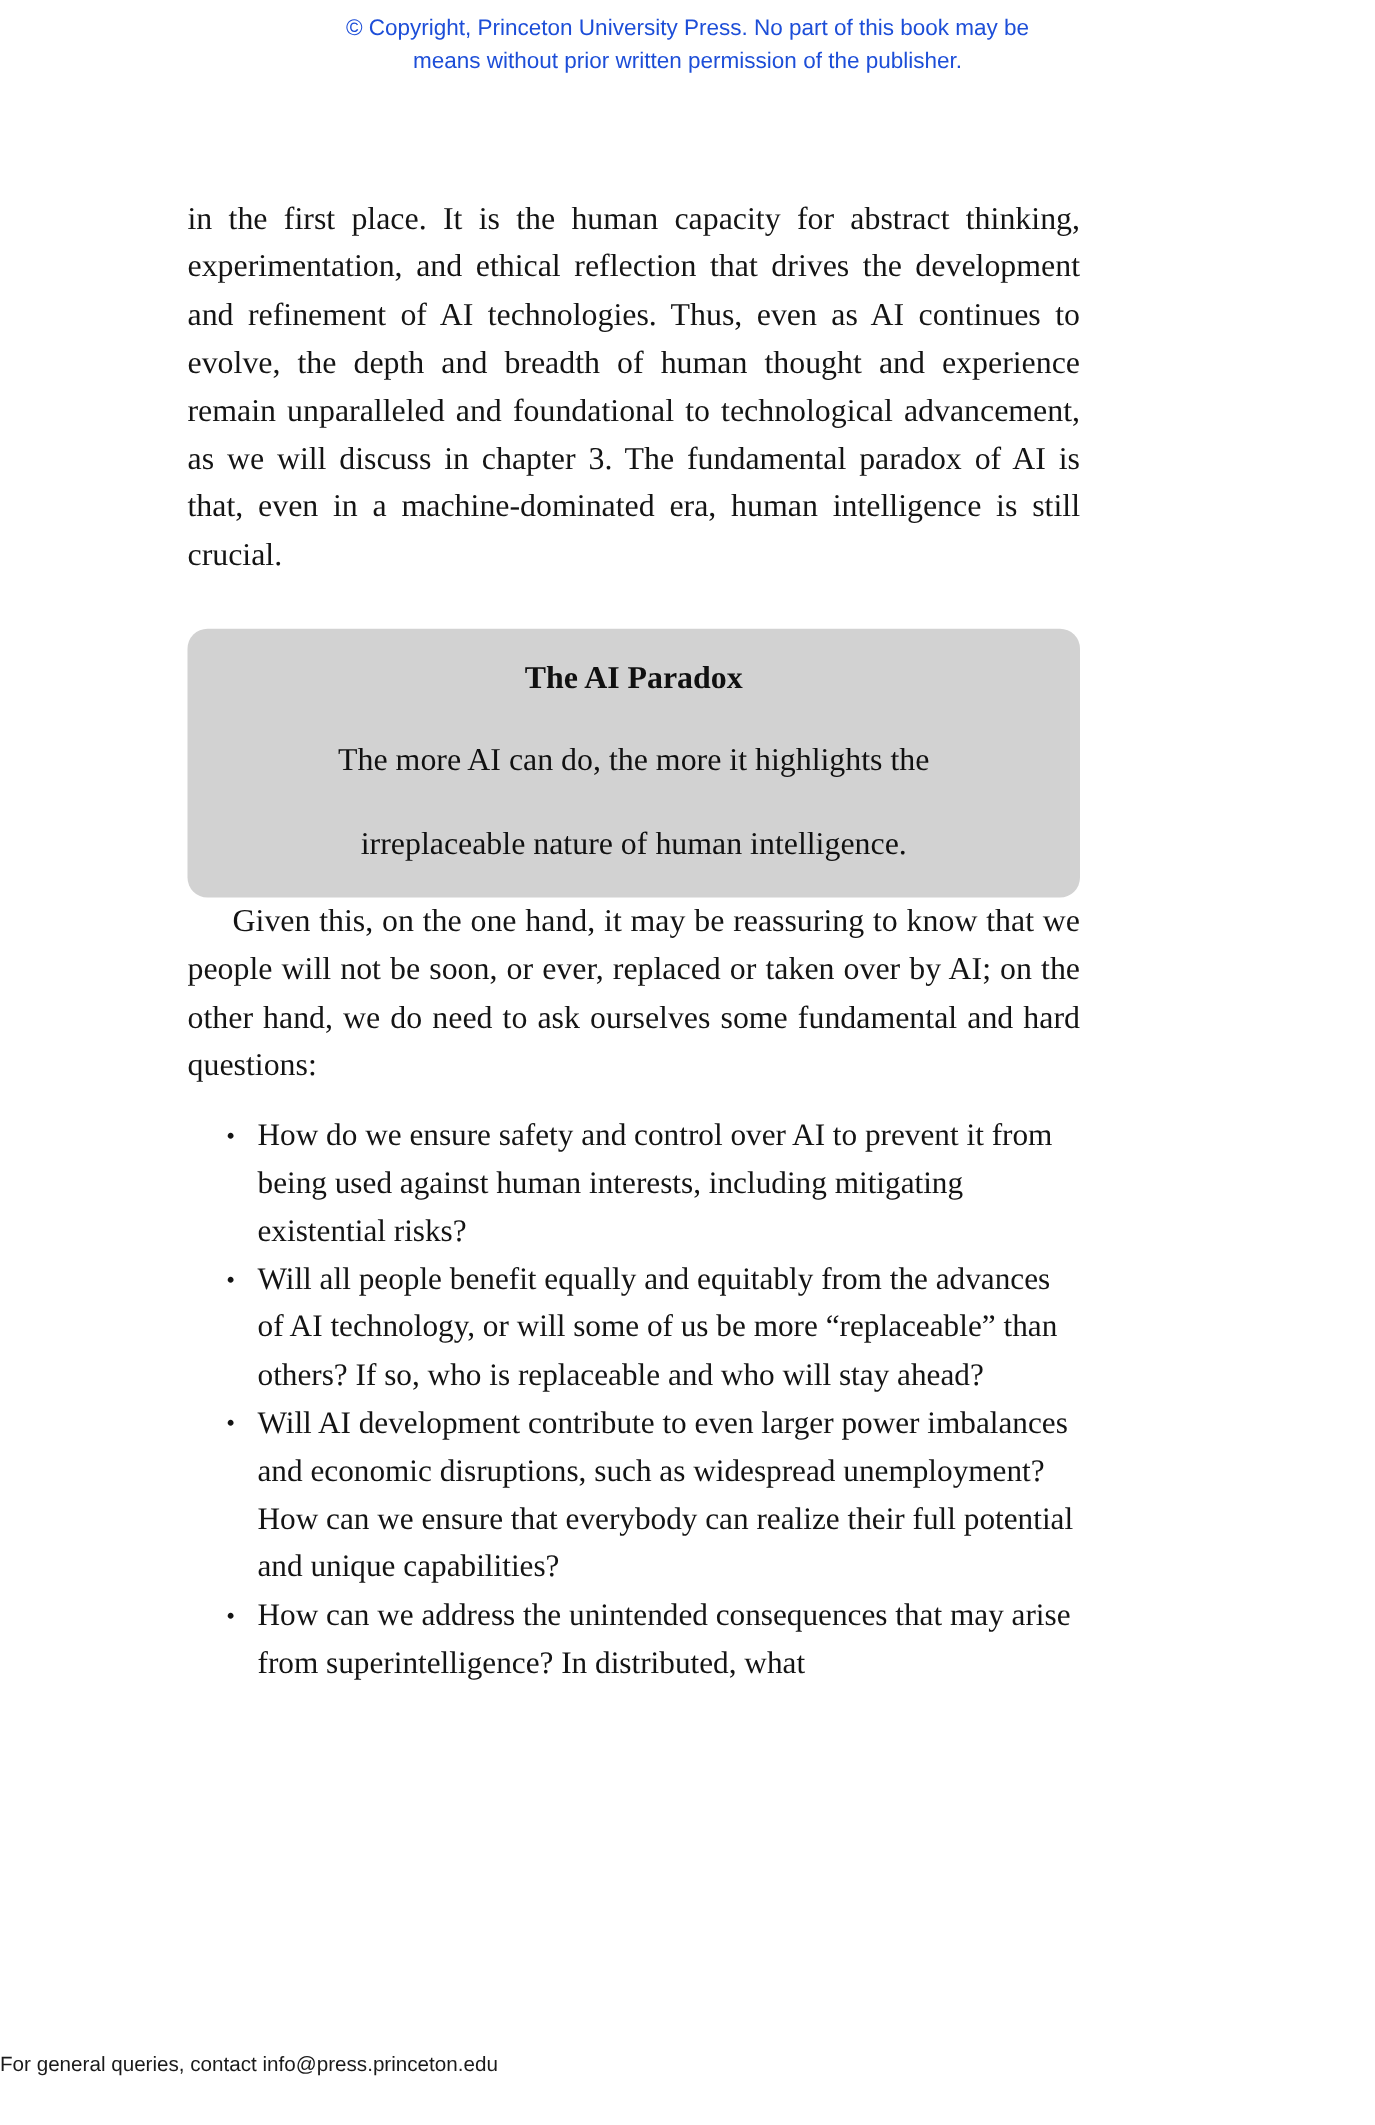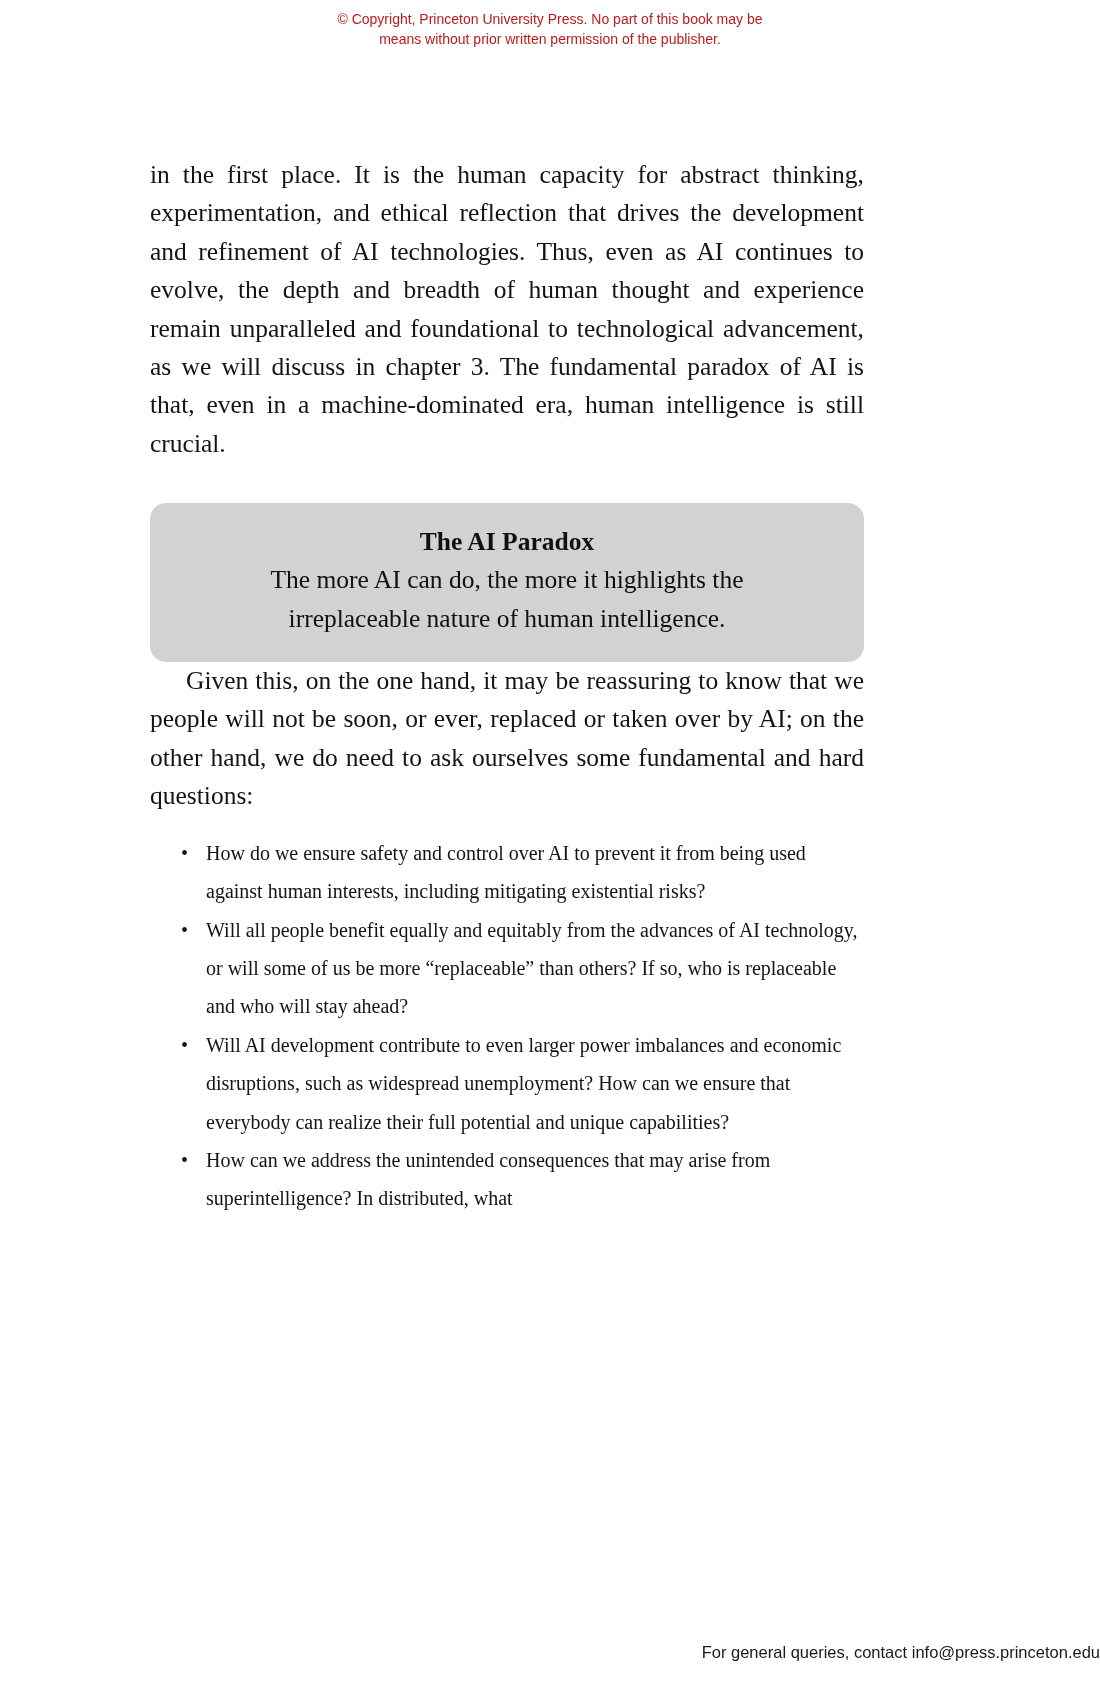--- a/index.html
+++ b/index.html
@@ -22,23 +22,23 @@
   }
 
   
   .copyright {
     position: absolute;
     top: 10px;
     left: 0;
     right: 0;
     text-align: center;
     font-family: "Liberation Sans", sans-serif;
-    font-size: 14px;
+    font-size: 18px;
     line-height: 1.42;
-    color: #b91c1c;
+    color: #1d4ed8;
   }
   .copyright span {
     display: block;
   }
 
   
   .running-head {
     position: absolute;
     top: 105px;
     left: 0;
@@ -89,57 +89,58 @@
     line-height: 38px;
     color: #101010;
   }
   .callout-text {
     font-size: 25.5px;
     line-height: 38.4px;
     color: #101010;
   }
   .callout-text span {
     display: block;
+    margin-top: 28px;
   }
 
   .after-callout {
     margin-top: 38px;
   }
 
   
   ul.questions {
     list-style: none;
     margin: 18px 0 0 0;
     padding: 0 0 0 28px;
   }
   ul.questions li {
     position: relative;
     padding-left: 28px;
-    font-size: 20px;
+    font-size: 25px;
     line-height: 38.4px;
     color: #141414;
     margin-bottom: 0px;
   }
   ul.questions li::before {
     content: "\2022";
     position: absolute;
     left: 3px;
     top: 0;
     font-size: 20px;
     line-height: 38.4px;
     color: #141414;
   }
 
   
   .footer {
     position: absolute;
     bottom: 38px;
     left: 0;
     right: 0;
-    text-align: right;
+    text-align: left;
     font-family: "Liberation Sans", sans-serif;
     font-size: 16.5px;
     color: #1a1a1a;
   }
 </style>
 </head>
 <body>
 
 <div class="page">
 

